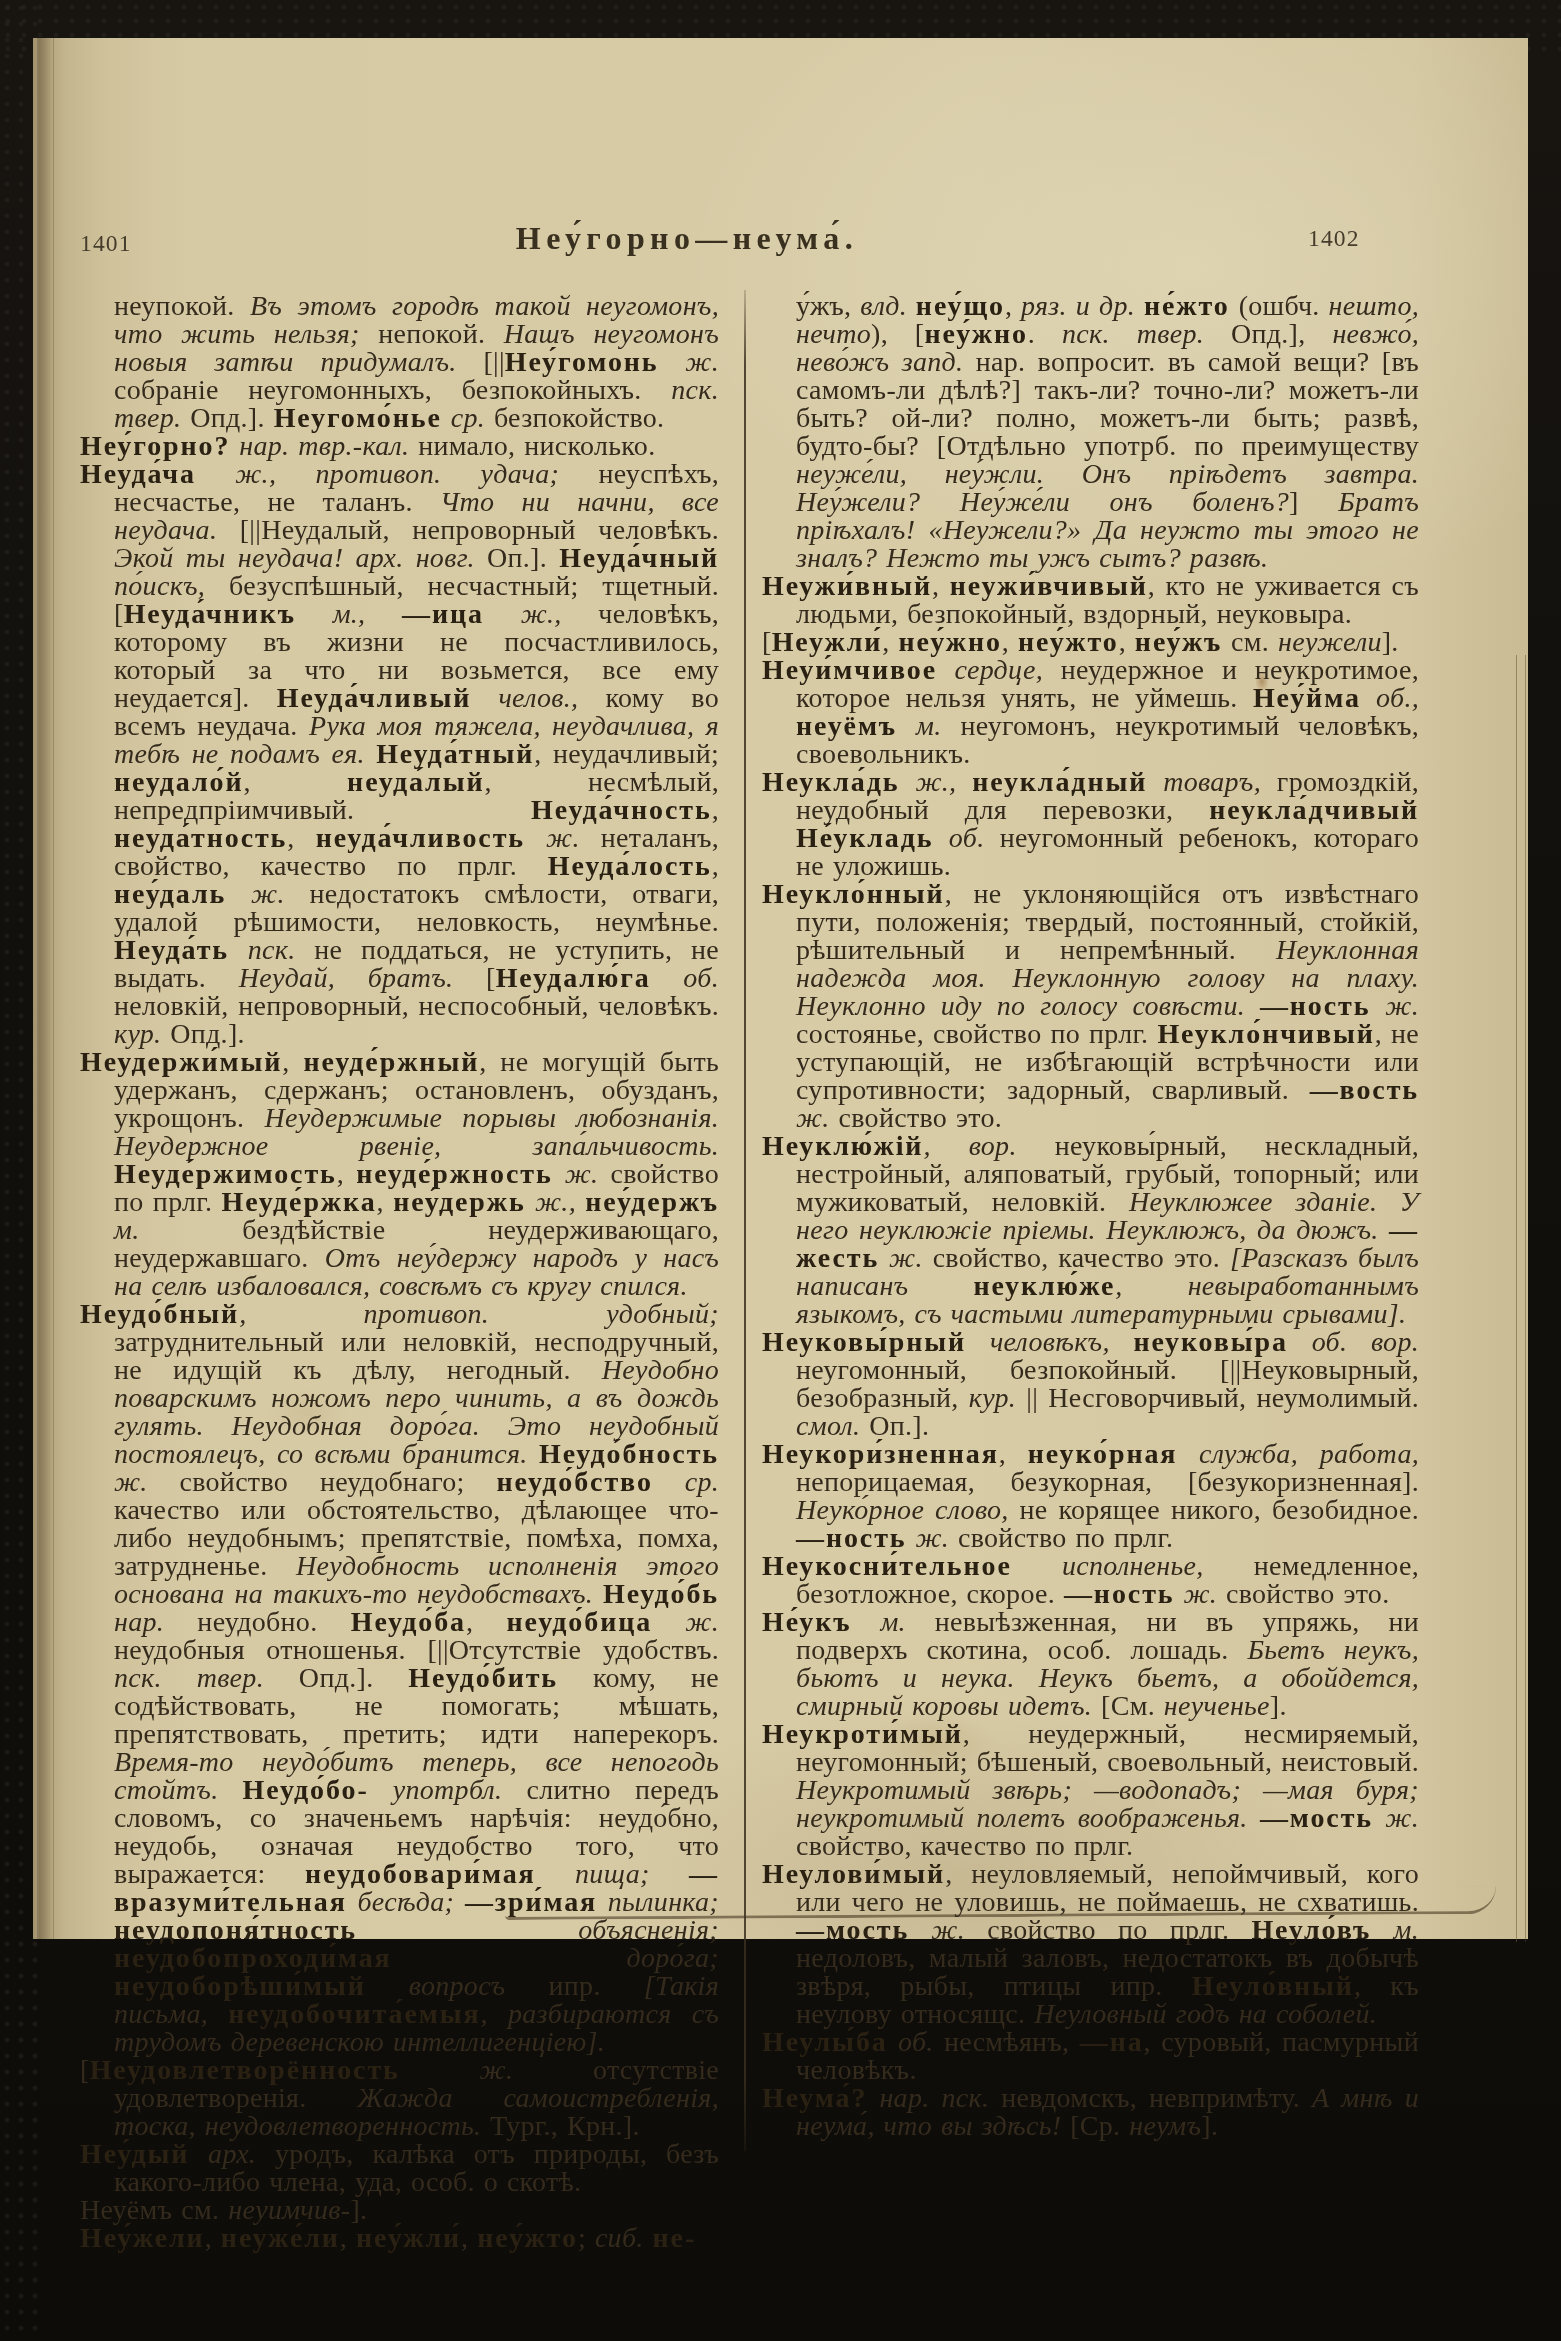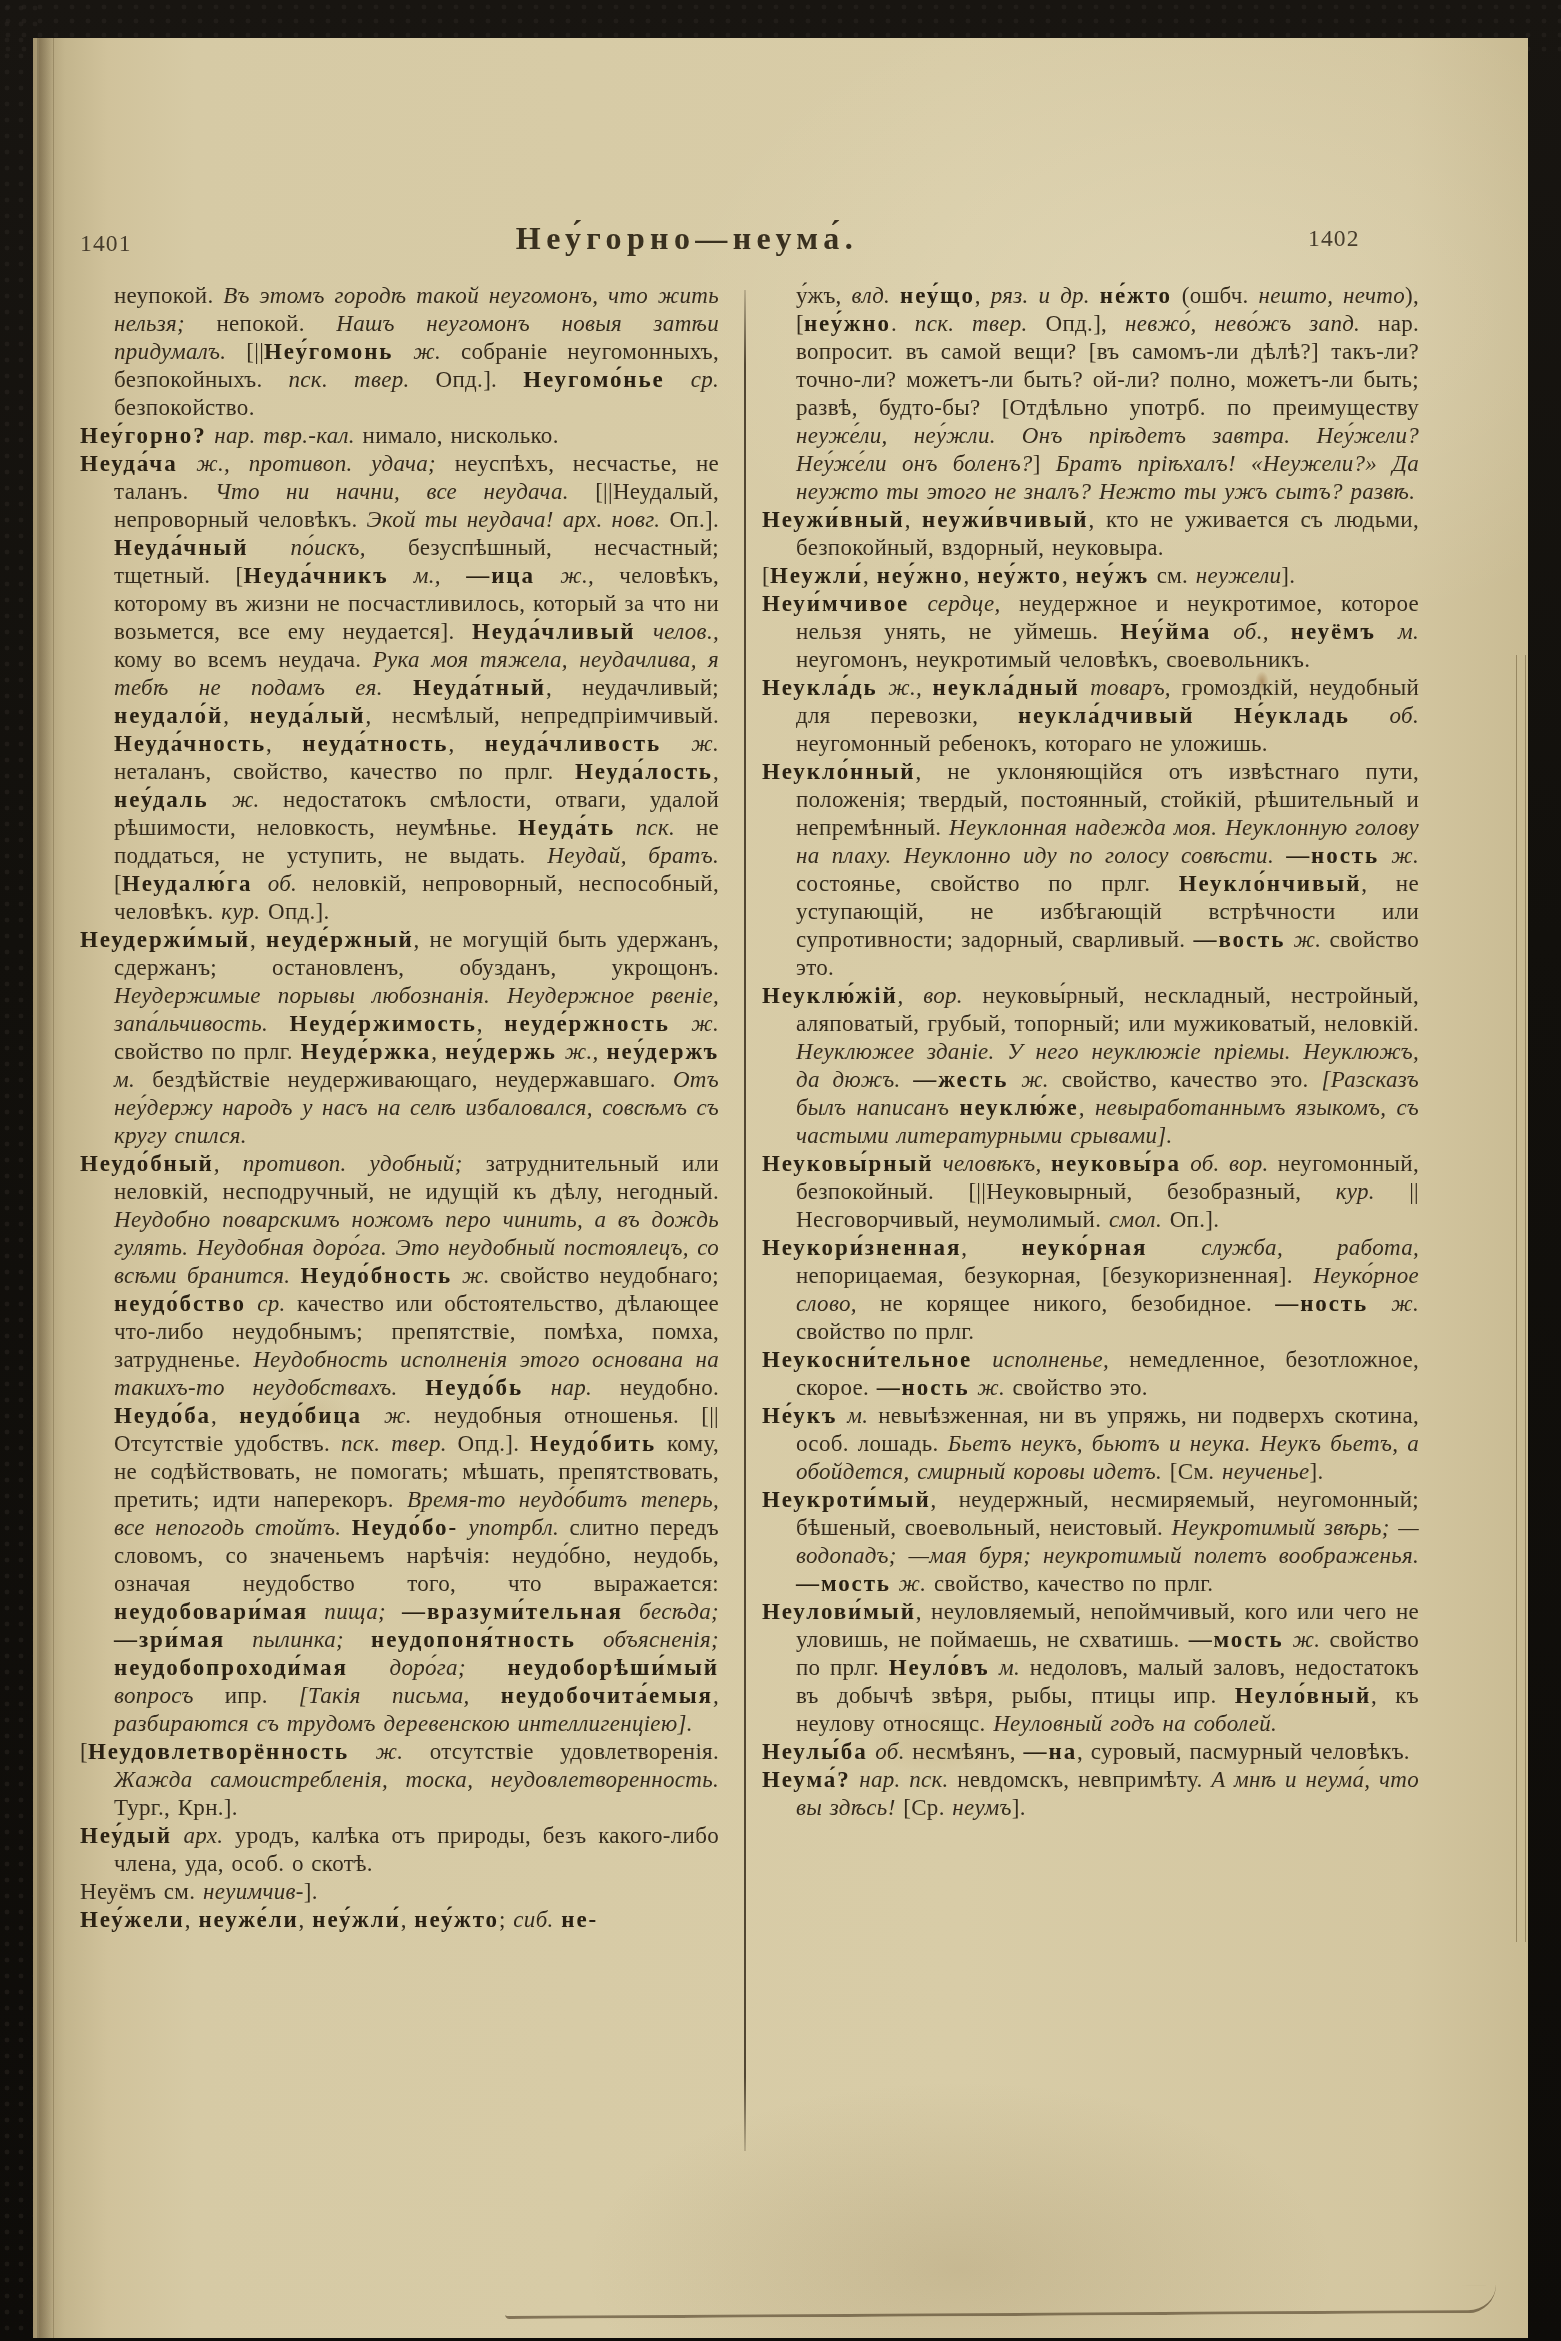--- a/index.html
+++ b/index.html
@@ -8,21 +8,21 @@
     background:linear-gradient(180deg,#181511 0%,#12100c 40%,#0e0c09 100%);
     font-family:"Liberation Serif","DejaVu Serif",serif;
   }
   .grille{
     position:absolute;left:0;top:0;width:100%;height:59px;
     background-image:radial-gradient(circle,#2a2520 2.1px,transparent 2.7px);
     background-size:16px 14px;opacity:.5;
   }
   .grille.side{top:0;height:100%;width:38px;background-size:14px 16px;}
   .page{
-    position:absolute;left:33px;top:38px;width:1495px;height:2300px;
+    position:absolute;left:33px;top:38px;width:1495px;height:1901px;
     background:
       radial-gradient(ellipse 751px 483px at 78% 12%, rgba(255,252,235,0.20), transparent 70%),
       radial-gradient(ellipse 536px 268px at 62% 97%, rgba(120,95,50,0.18), transparent 70%),
       linear-gradient(90deg,#a3936e 0px,#c3b58d 32px,#d0c29b 75px,#d6caa5 161px,#d8cca7 62%,#d3c6a0 92%,#c9bb93 100%),
       #d5c9a4;
     box-shadow:0 0 32px rgba(0,0,0,.7) inset 0 0 0 0;
   }
   .gutter-lines{
     position:absolute;left:4.3px;top:0;width:14px;height:100%;
     border-left:2.1px solid #8d7f5e;border-right:1.6px solid #9a8b66;
@@ -45,22 +45,22 @@
   .stain.s3{left:231px;top:1351px;width:86px;height:48px;background:radial-gradient(ellipse,rgba(150,120,60,.12),transparent 70%);}
 
   .hdr-num{
     position:absolute;font-size:23.6px;color:#463c2c;letter-spacing:1.1px;
   }
   .hdr-title{
     position:absolute;left:654px;top:182px;transform:translateX(-50%);
     font-size:32px;font-weight:700;letter-spacing:5.4px;color:#39301f;white-space:nowrap;
   }
   .col{
-    position:absolute;top:244px;
-    font-size:23px;line-height:28px;color:#352b1d;
+    position:absolute;top:254px;
+    font-size:28px;line-height:28px;color:#352b1d;
     letter-spacing:0.3px;word-spacing:1.6px;
   }
   .col-left{left:47px;width:639px;}
   .col-right{left:729px;width:657px;}
   .divider{
     position:absolute;left:711px;top:252px;width:1.6px;height:1861px;
     background:linear-gradient(180deg,rgba(58,47,30,.2),rgba(58,47,30,.85) 4%,rgba(58,47,30,.85) 96%,rgba(58,47,30,.2));
   }
   .entry{margin:0;text-align:justify;text-indent:-34px;padding-left:34px;}
   .entry.cont{text-indent:0;}

